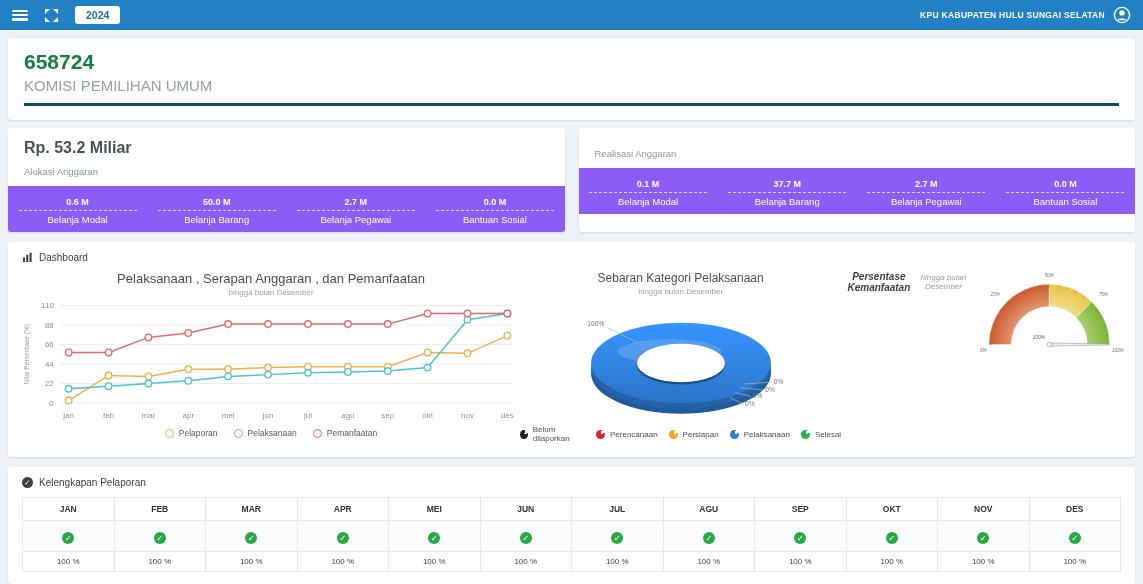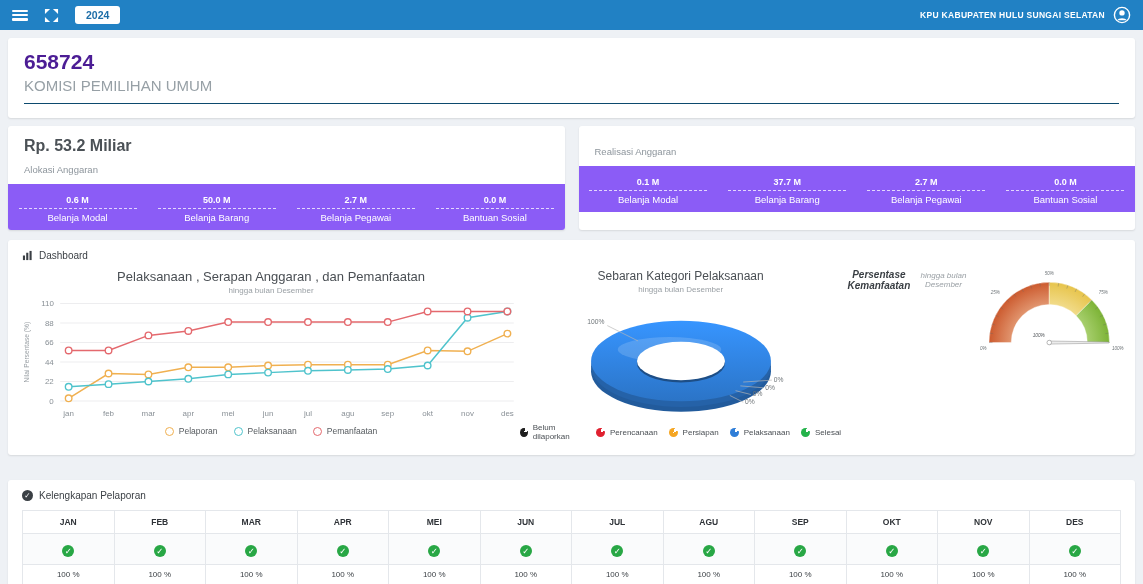--- a/index.html
+++ b/index.html
@@ -15,37 +15,37 @@
   .year-btn { background:#fff; color:#1d6ea8; font-weight:bold; font-size:10.5px; padding:3px 11px; border:none; border-radius:3px; cursor:pointer; }
   .topbar-spacer { flex:1; }
   .topbar-right { display:flex; align-items:center; gap:8px; cursor:pointer; }
   .org-label { color:#fff; font-size:8.5px; font-weight:bold; letter-spacing:.3px; }
 
   .content { padding:8px 8px 0 8px; }
   .card { background:#fff; border-radius:3px; box-shadow:0 1px 2px rgba(0,0,0,.10); }
 
   
   .info-card { padding:12px 16px 14px 16px; margin-bottom:8px; }
-  .info-code { color:#4c1d95; font-size:21px; font-weight:bold; }
+  .info-code { color:#15803d; font-size:21px; font-weight:bold; }
   .info-satker { margin-top:11px; font-size:7.5px; font-weight:bold; color:#3a3f44; letter-spacing:.3px; }
-  .info-name { margin-top:3px; font-size:15px; color:#97a0a6; padding-bottom:9px; border-bottom:1px solid #0c4a6e; }
+  .info-name { margin-top:3px; font-size:15px; color:#97a0a6; padding-bottom:9px; border-bottom:3px solid #0c4a6e; }
 
   
   .summary-row { display:flex; gap:14px; margin-bottom:10px; }
   .summary-card { flex:1; overflow:hidden; }
   .summary-top { padding:11px 16px 9px 16px; }
   .summary-amount { font-size:16px; font-weight:bold; color:#4b5156; }
   .summary-label { margin-top:9px; font-size:9.5px; color:#8d959c; }
   .summary-foot { background:#8b5cf6; display:flex; padding:5px 0 7px 0; }
   .foot-col { flex:1; text-align:center; }
   .foot-value { display:inline-block; color:#fff; font-size:9px; font-weight:bold; border-bottom:1px dashed rgba(255,255,255,.75); padding:0 4px 3px 4px; min-width:118px; }
   .foot-label { margin-top:3px; color:#fff; font-size:9.5px; }
 
   
-  .dash-card { padding:10px 6px 8px 14px; margin-bottom:25px; }
+  .dash-card { padding:10px 6px 8px 14px; margin-bottom:10px; }
   .section-head { display:flex; align-items:center; gap:6px; font-size:10px; color:#3a3f44; }
   .charts-row { display:flex; align-items:flex-start; margin-top:8px; height:178px; }
   .chart-col-line { width:45%; }
   .chart-col-donut { width:29%; display:flex; flex-direction:column; align-items:center; }
   .chart-col-gauge { width:26%; display:flex; align-items:flex-start;font-style:italic; }
   .chart-title { text-align:center; font-size:13px; color:#4a4f54; }
   .chart-title.small { font-size:12px; }
   .chart-title.bold { font-size:10px; font-weight:bold; color:#3a3f44; }
   .chart-sub { text-align:center; font-size:8px; color:#9aa0a5; margin-top:2px; }
   svg text { font-family:"Liberation Sans", sans-serif; }

